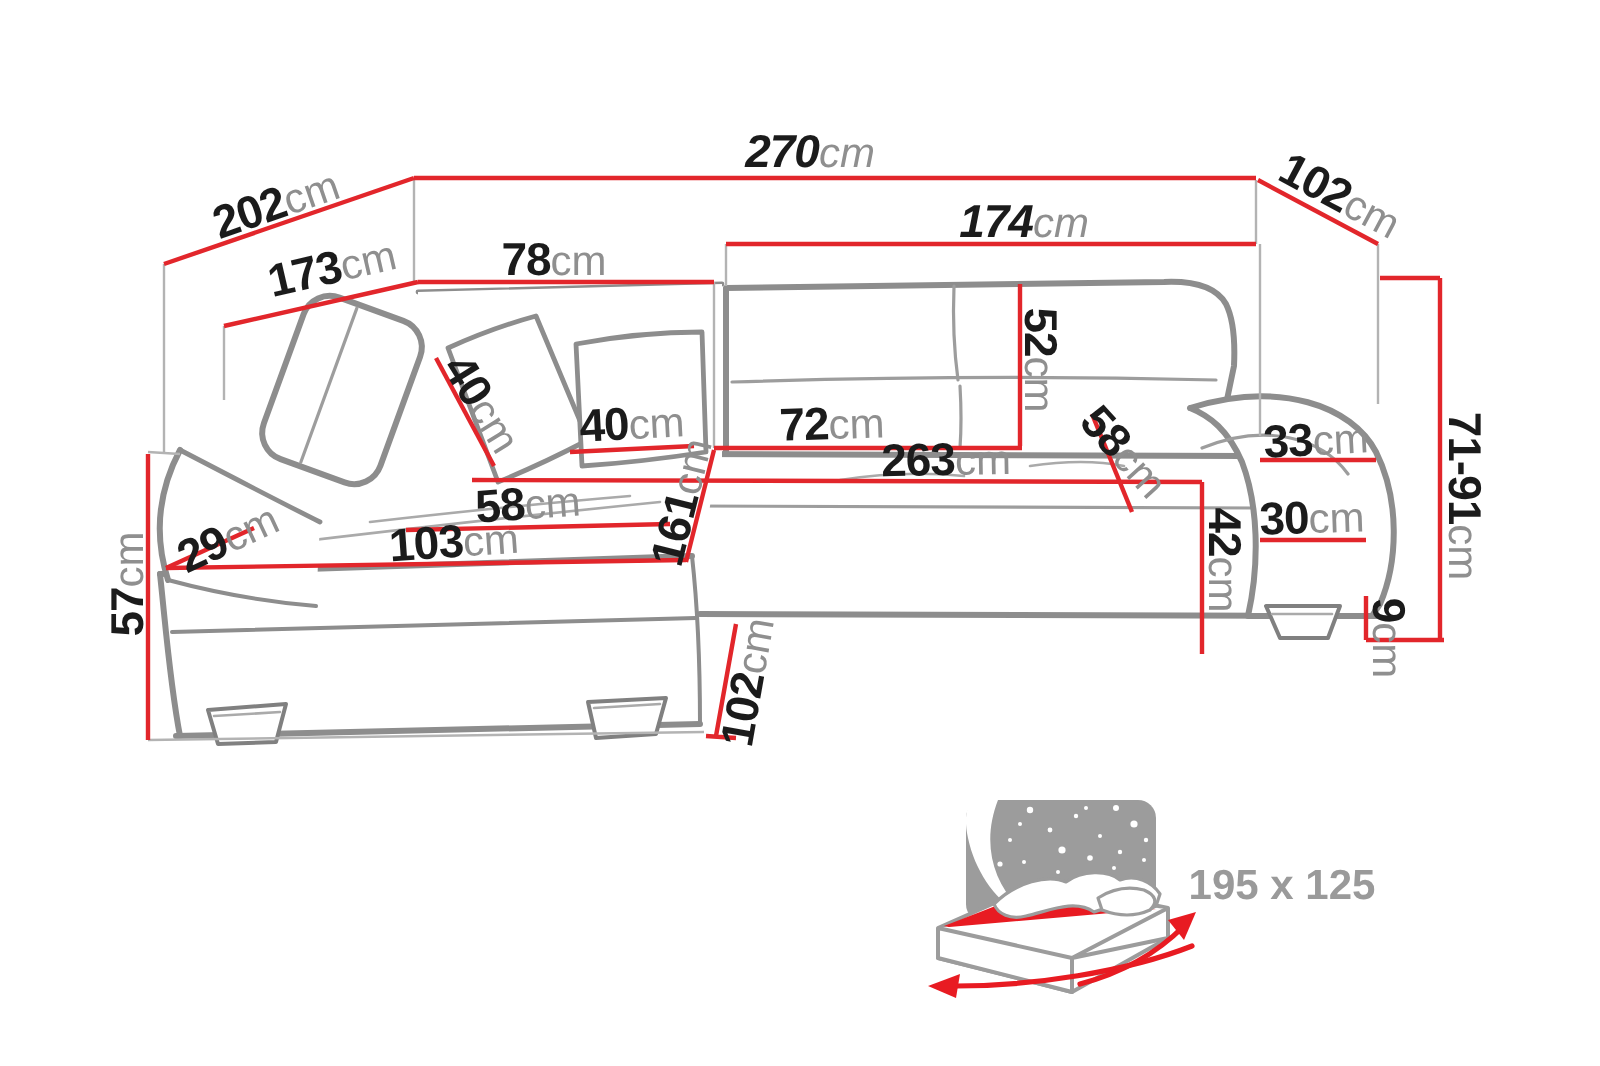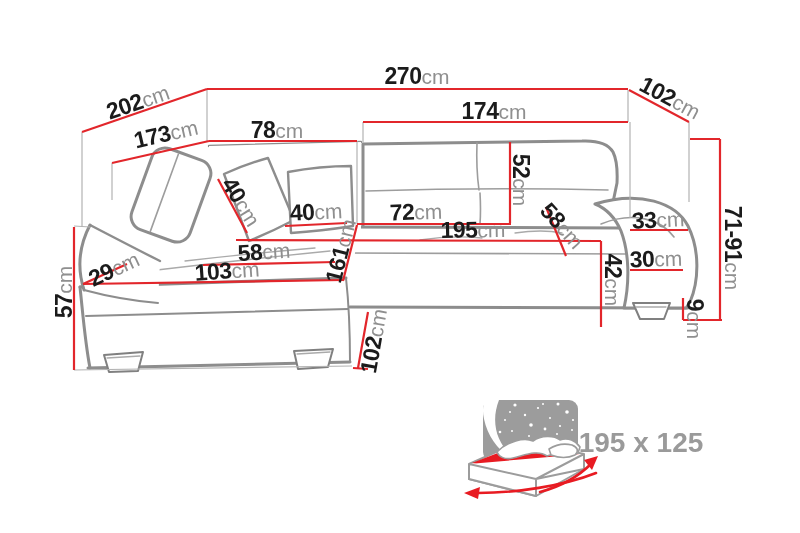--- a/index.html
+++ b/index.html
@@ -33,21 +33,21 @@
   .ahead{fill:var(--mattress);}
   
   .dim{
     position:absolute;z-index:2;white-space:nowrap;
     font-weight:bold;font-size:23px;color:var(--num);
     letter-spacing:-0.5px;line-height:1;
   }
   .dim .u{font-weight:normal;color:var(--unit);font-size:21px;letter-spacing:0;}
   .bedsize{
     position:absolute;z-index:2;white-space:nowrap;
-    font-weight:bold;font-size:28px;color:var(--bed_text);line-height:1;
+    font-weight:bold;font-size:21px;color:var(--bed_text);line-height:1;
   }
 </style>
 </head>
 <body>
 
 <div id="canvas">
 
   <svg id="drawing" width="800" height="533" viewBox="0 0 800 533">
 
     <g>
@@ -180,31 +180,31 @@
       <path class="bedding" d="M497,452 C508,441 524,437 533,441 C541,435 554,435 560,440 C568,437 576,441 580,447 L578,453 C567,459 555,452 547,456 C537,449 523,456 513,458 C505,460 499,457 497,452 Z"></path>
       <path class="bedding" d="M549,449 Q560,442 572,445 Q581,449 575,455 Q564,460 551,455 Z"></path>
 
       <path class="bedarrow" d="M596,473 C563,486 516,493 478,493"></path>
       <polygon class="ahead" points="464,493 480,487 478,499"></polygon>
       <path class="bedarrow" d="M540,492 C563,486 580,475 592,463"></path>
       <polygon class="ahead" points="598,456 584,460 592,470"></polygon>
     </g>
   </svg>
 
-  <div class="dim" style="left:417px;top:76px;transform:translate(-50%,-50%);"><span class="v">270</span><span class="u">cm</span></div>
+  <div class="dim" style="left:405px;top:76px;transform:translate(-50%,-50%);font-style:italic;"><span class="v">270</span><span class="u">cm</span></div>
   <div class="dim" style="left:138px;top:102px;transform:translate(-50%,-50%) rotate(-19deg);"><span class="v">202</span><span class="u">cm</span></div>
   <div class="dim" style="left:670px;top:98px;transform:translate(-50%,-50%) rotate(28deg);"><span class="v">102</span><span class="u">cm</span></div>
-  <div class="dim" style="left:494px;top:111px;transform:translate(-50%,-50%);"><span class="v">174</span><span class="u">cm</span></div>
+  <div class="dim" style="left:512px;top:111px;transform:translate(-50%,-50%);font-style:italic;"><span class="v">174</span><span class="u">cm</span></div>
   <div class="dim" style="left:166px;top:134px;transform:translate(-50%,-50%) rotate(-13deg);"><span class="v">173</span><span class="u">cm</span></div>
   <div class="dim" style="left:277px;top:130px;transform:translate(-50%,-50%);"><span class="v">78</span><span class="u">cm</span></div>
   <div class="dim" style="left:520px;top:180px;transform:translate(-50%,-50%) rotate(90deg);"><span class="v">52</span><span class="u">cm</span></div>
   <div class="dim" style="left:241px;top:202px;transform:translate(-50%,-50%) rotate(58deg);"><span class="v">40</span><span class="u">cm</span></div>
   <div class="dim" style="left:316px;top:212px;transform:translate(-50%,-50%) rotate(-3deg);"><span class="v">40</span><span class="u">cm</span></div>
   <div class="dim" style="left:416px;top:212px;transform:translate(-50%,-50%) rotate(-2deg);"><span class="v">72</span><span class="u">cm</span></div>
-  <div class="dim" style="left:473px;top:230px;transform:translate(-50%,-50%) rotate(-1deg);"><span class="v">195</span><span class="u">cm</span></div>
+  <div class="dim" style="left:473px;top:230px;transform:translate(-50%,-50%) rotate(-1deg);"><span class="v">263</span><span class="u">cm</span></div>
   <div class="dim" style="left:562px;top:226px;transform:translate(-50%,-50%) rotate(48deg);"><span class="v">58</span><span class="u">cm</span></div>
   <div class="dim" style="left:658px;top:220px;transform:translate(-50%,-50%) rotate(-3deg);"><span class="v">33</span><span class="u">cm</span></div>
   <div class="dim" style="left:656px;top:259px;transform:translate(-50%,-50%) rotate(-2deg);"><span class="v">30</span><span class="u">cm</span></div>
   <div class="dim" style="left:612px;top:280px;transform:translate(-50%,-50%) rotate(90deg);"><span class="v">42</span><span class="u">cm</span></div>
   <div class="dim" style="left:341px;top:251px;transform:translate(-50%,-50%) rotate(-76deg);"><span class="v">161</span><span class="u">cm</span></div>
   <div class="dim" style="left:264px;top:252px;transform:translate(-50%,-50%) rotate(-4deg);"><span class="v">58</span><span class="u">cm</span></div>
   <div class="dim" style="left:227px;top:271px;transform:translate(-50%,-50%) rotate(-4deg);"><span class="v">103</span><span class="u">cm</span></div>
   <div class="dim" style="left:114px;top:269px;transform:translate(-50%,-50%) rotate(-25deg);"><span class="v">29</span><span class="u">cm</span></div>
   <div class="dim" style="left:64px;top:292px;transform:translate(-50%,-50%) rotate(-90deg);"><span class="v">57</span><span class="u">cm</span></div>
   <div class="dim" style="left:374px;top:341px;transform:translate(-50%,-50%) rotate(-80deg);"><span class="v">102</span><span class="u">cm</span></div>

